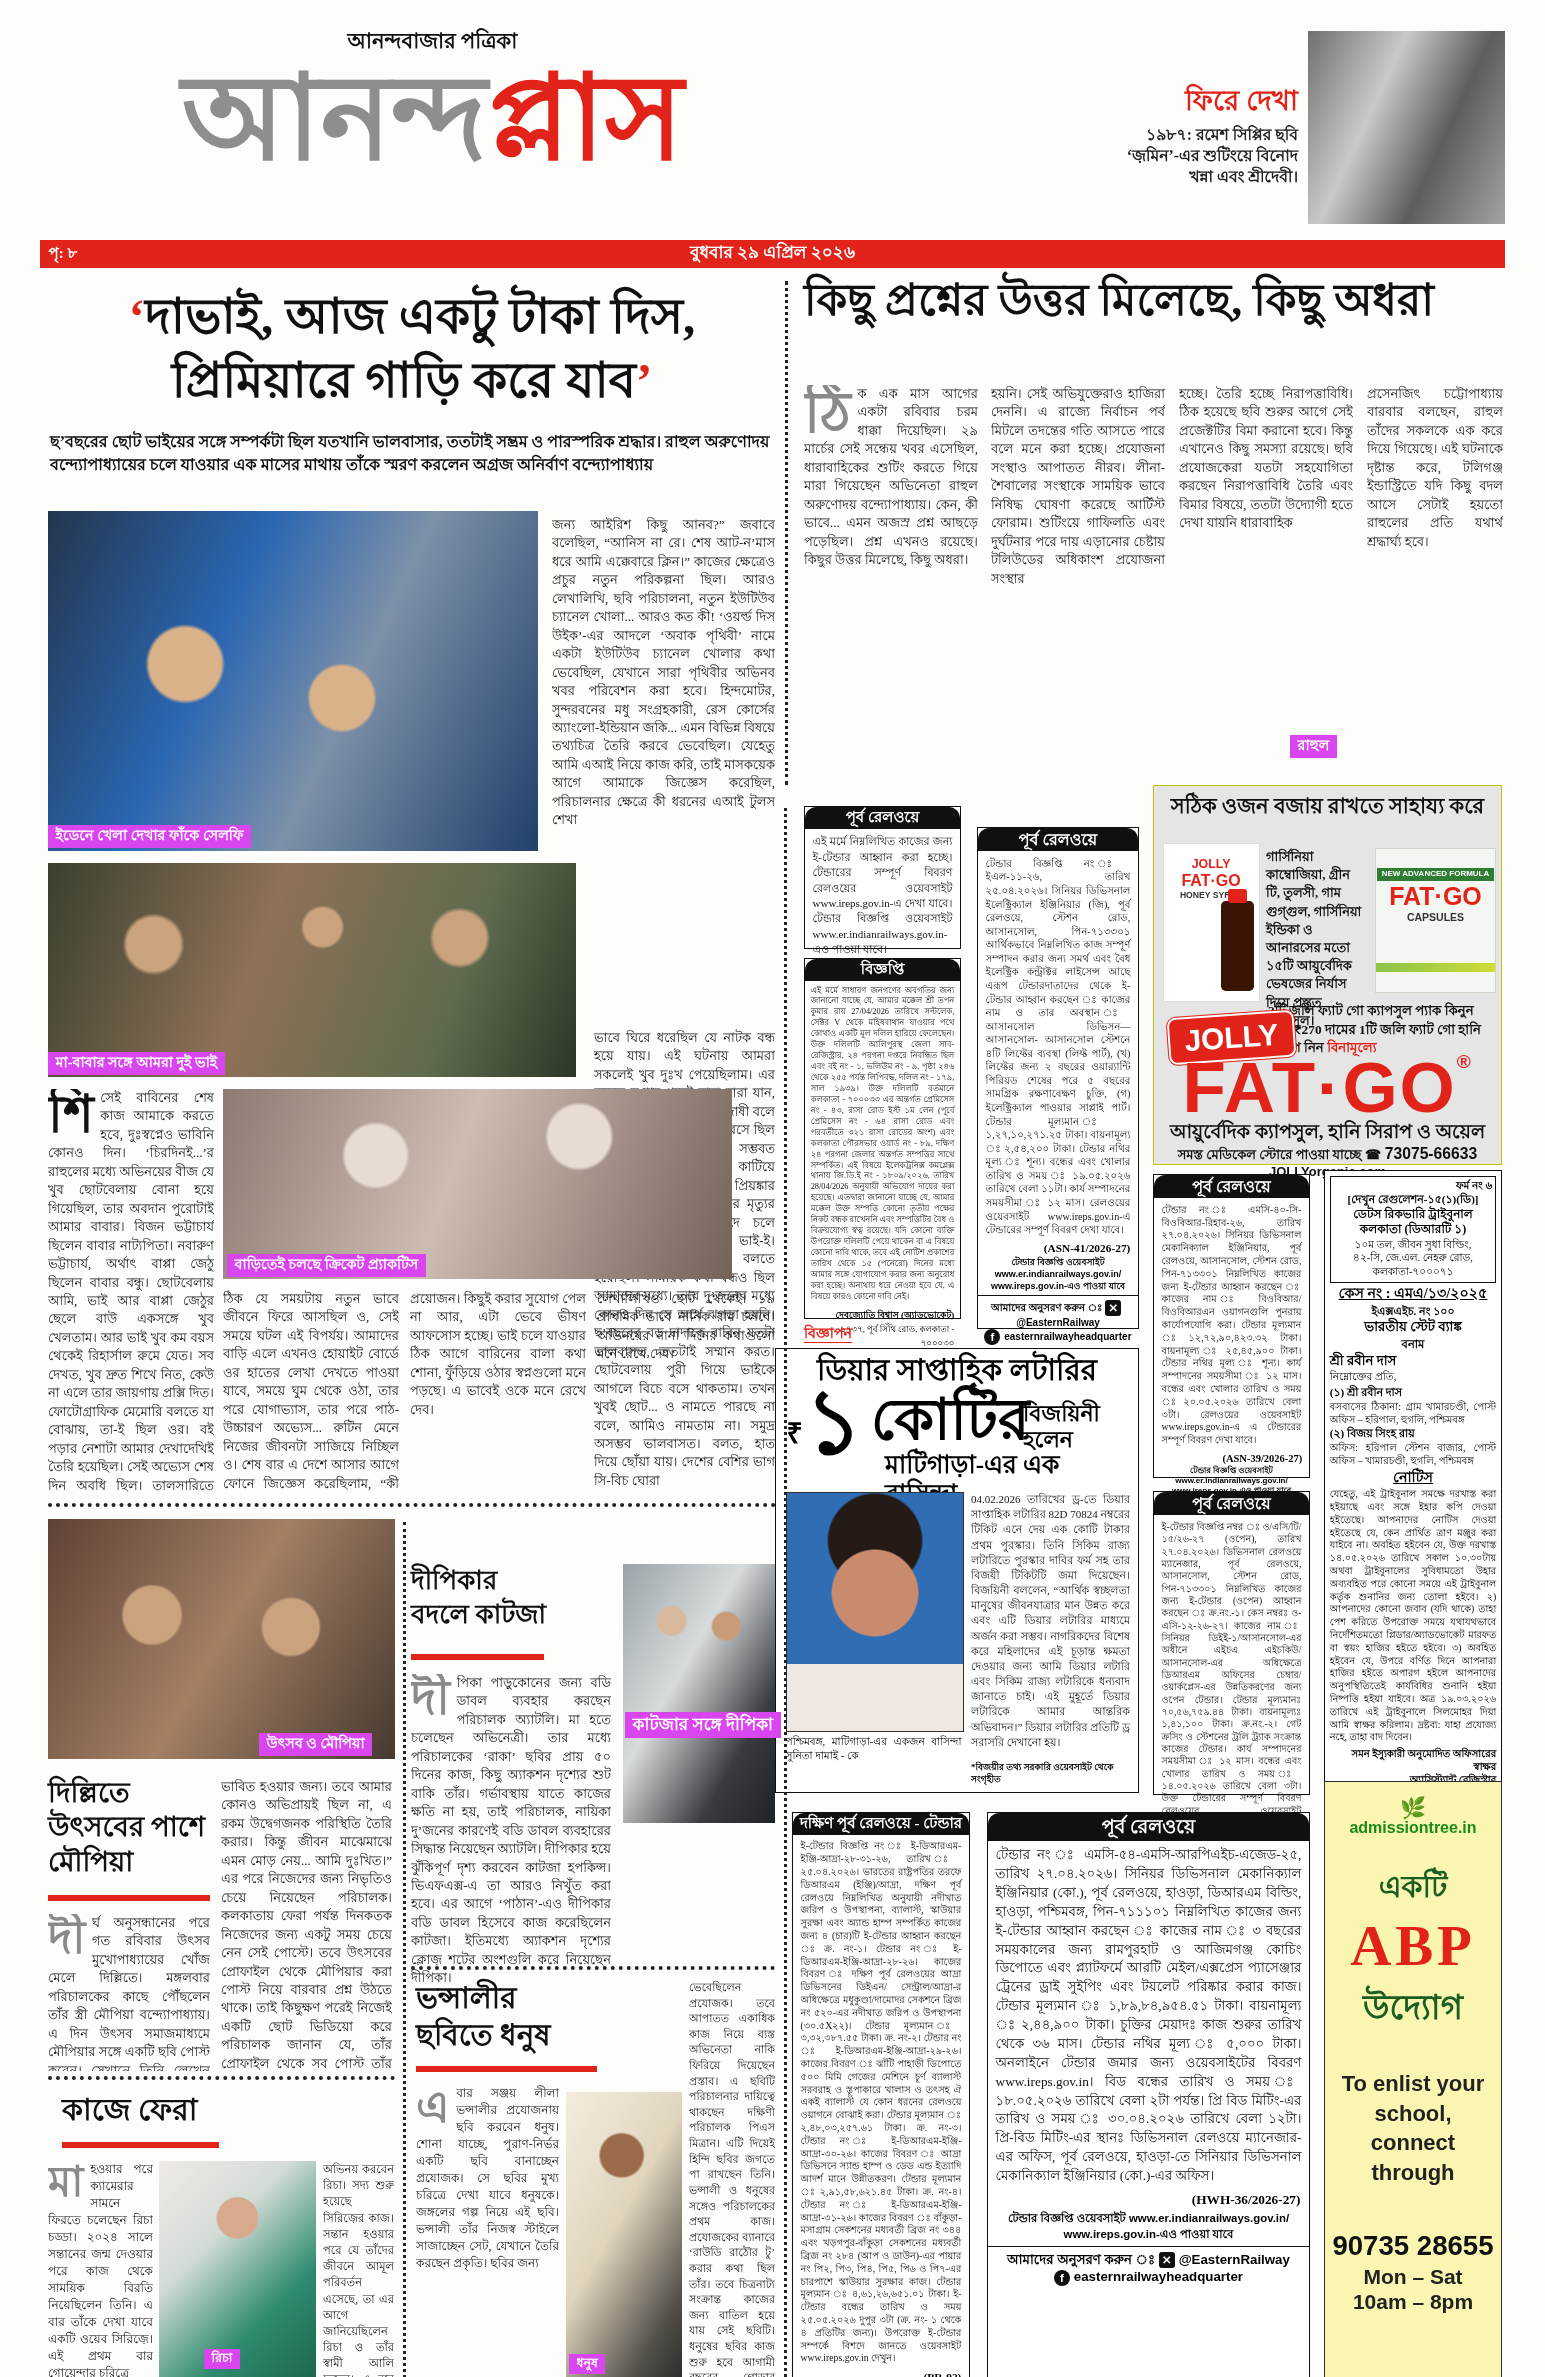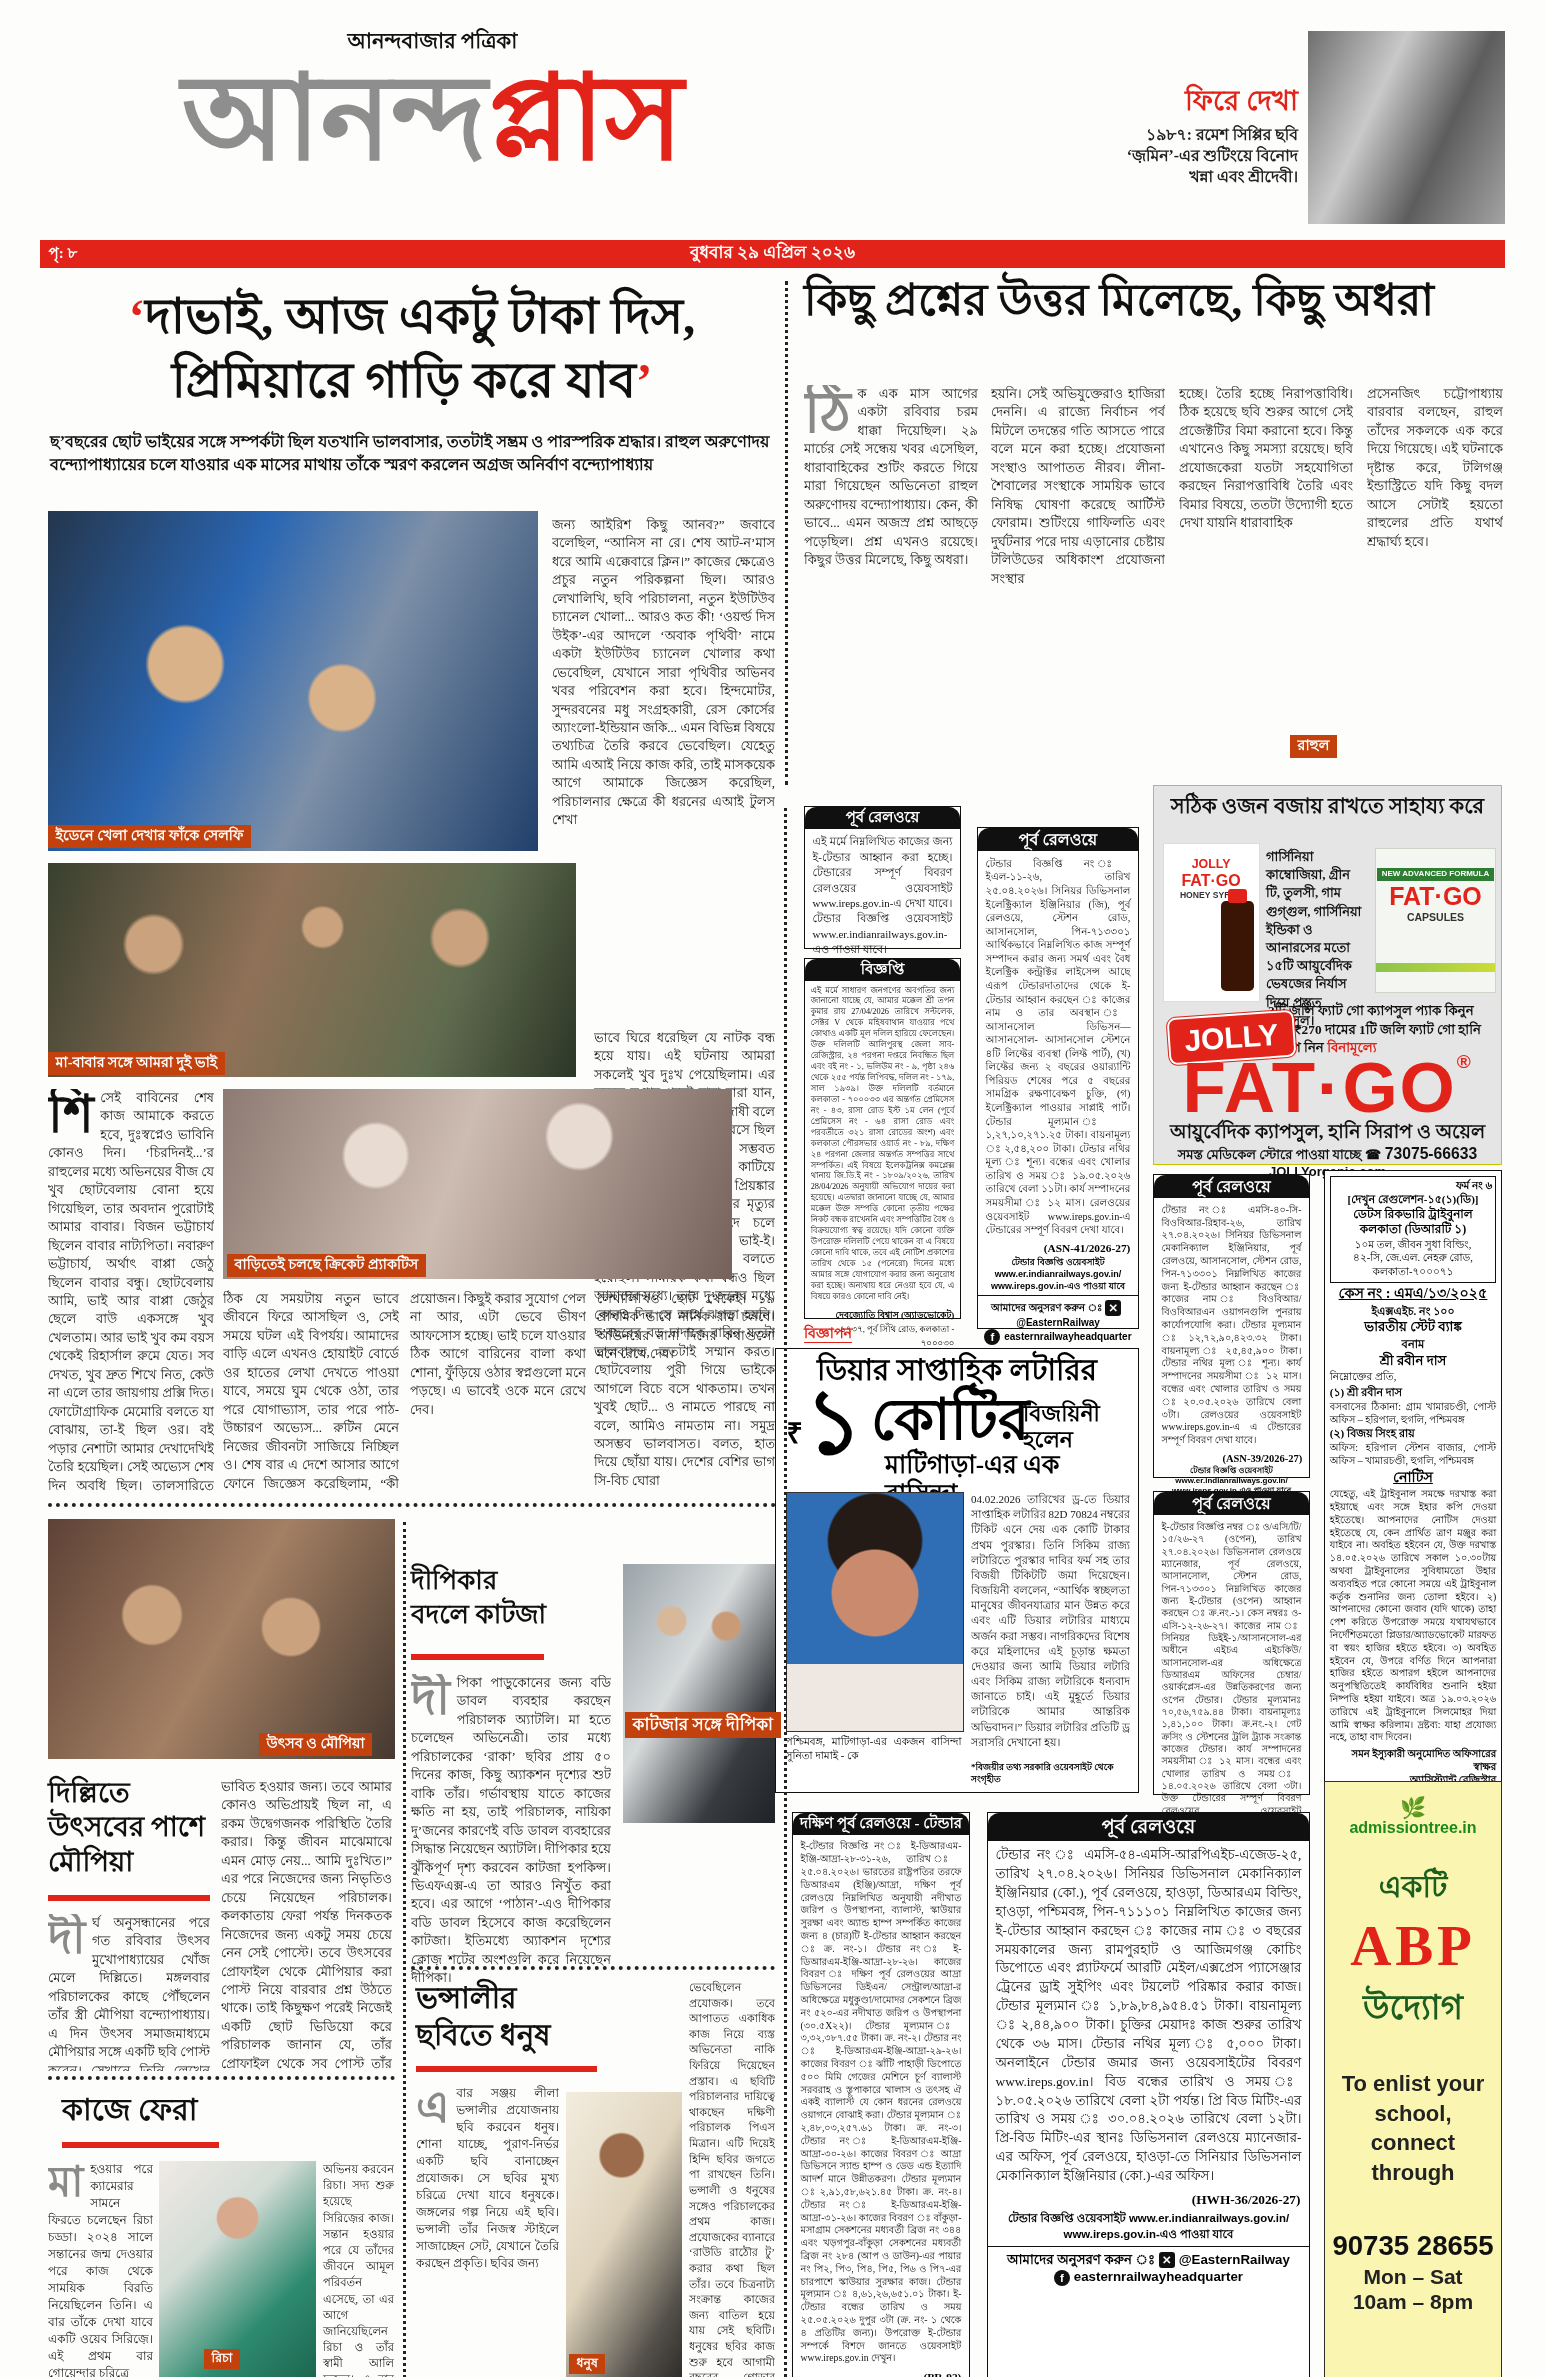--- a/index.html
+++ b/index.html
@@ -1,21 +1,21 @@
 <!DOCTYPE html>
 <html style="font-size:7.6px"><head>
 <meta charset="utf-8">
 <style>
   html,body{margin:0;padding:0;background:#e9e9e9}
   #page{position:relative;width:1545px;height:2389px;background:#fdfdfb;margin:0 auto;
         font-family:"Liberation Serif",serif;overflow:hidden}
   .abs{position:absolute}
   .b{font-weight:bold}
   .bodytxt{font:13px/1.42 "Liberation Serif",serif;color:#151515;text-align:justify}
-  .cap{position:absolute;background:#c2410c;color:#fff;font:bold 14.3px/1.25 "Liberation Serif",serif;
+  .cap{position:absolute;background:#d946ef;color:#fff;font:bold 14.3px/1.25 "Liberation Serif",serif;
        padding:2.4px 7.6px;white-space:nowrap}
   .hdrbar{background:#101010;color:#fff;text-align:center;font:bold 19px/1.45 "Liberation Serif",serif;
           border-radius:11.4px 11.4px 0 0}
   .tbox{border:1.4px solid #101010;background:#fff;box-sizing:border-box}
   .ttxt{font:12px/1.4 "Liberation Serif",serif;color:#111;text-align:justify;padding:5.7px 7.6px}
   .photo{position:absolute;overflow:hidden}
   .dropcap{float:left;font-weight:bold;line-height:.85;margin:3.8px 6.7px 0 0;color:#111}
   .dropgray{color:#8a8a8a}
   .redbar{position:absolute;background:#e2231a}
   .dotH{position:absolute;border-top:4.3px dotted #222}
@@ -223,21 +223,21 @@
       <div style="text-align:right;font:bold 10.5px/1.2 'Liberation Serif',serif">ফর্ম নং ৬</div>
       <div style="font:bold 11px/1.3 'Liberation Serif',serif">[দেখুন রেগুলেশন-১৫(১)(ডি)]</div>
       <div style="font:bold 12px/1.3 'Liberation Serif',serif">ডেটস রিকভারি ট্রাইবুনাল কলকাতা (ডিআরটি ১)</div>
       <div style="font:10.5px/1.3 'Liberation Serif',serif">১০ম তল, জীবন সুধা বিল্ডিং,</div>
       <div style="font:10.5px/1.3 'Liberation Serif',serif">৪২-সি, জে.এল. নেহরু রোড, কলকাতা-৭০০০৭১</div>
     </div>
     <div style="text-align:center;font:bold 14.3px/1.5 'Liberation Serif',serif;text-decoration:underline">কেস নং : এমএ/১৩/২০২৫</div>
     <div style="text-align:center;font:bold 11px/1.3 'Liberation Serif',serif">ইএক্সএইচ. নং ১০০</div>
     <div style="text-align:center;font:bold 13.3px/1.4 'Liberation Serif',serif">ভারতীয় স্টেট ব্যাঙ্ক</div>
     <div style="text-align:center;font:bold 11.4px/1.3 'Liberation Serif',serif">বনাম</div>
-    <div style="text-align:center;font:bold 13.3px/1.4 'Liberation Serif',serif">শ্রী রবীন দাস</div>
+    <div style="text-align:left;font:bold 13.3px/1.4 'Liberation Serif',serif">শ্রী রবীন দাস</div>
     <div style="font:10.5px/1.4 'Liberation Serif',serif">নিম্নোক্তের প্রতি,</div>
     <div style="font:bold 11px/1.35 'Liberation Serif',serif">(১) শ্রী রবীন দাস</div>
     <div style="font:10px/1.3 'Liberation Serif',serif;text-align:justify">বসবাসের ঠিকানা: গ্রাম খামারচণ্ডী, পোস্ট অফিস – হরিপাল, হুগলি, পশ্চিমবঙ্গ</div>
     <div style="font:bold 11px/1.35 'Liberation Serif',serif">(২) বিজয় সিংহ রায়</div>
     <div style="font:10px/1.3 'Liberation Serif',serif;text-align:justify">অফিস: হরিপাল স্টেশন বাজার, পোস্ট অফিস – খামারচণ্ডী, হুগলি, পশ্চিমবঙ্গ</div>
     <div style="text-align:center;font:bold 14.3px/1.5 'Liberation Serif',serif;text-decoration:underline">নোটিস</div>
     <div style="font:9.7px/1.32 'Liberation Serif',serif;text-align:justify">যেহেতু, এই ট্রাইবুনাল সমক্ষে দরখাস্ত করা হইয়াছে এবং সঙ্গে ইহার কপি দেওয়া হইতেছে। আপনাদের নোটিস দেওয়া হইতেছে যে, কেন প্রার্থিত ত্রাণ মঞ্জুর করা যাইবে না। অবহিত হইবেন যে, উক্ত দরখাস্ত ১৪.০৫.২০২৬ তারিখে সকাল ১০.৩০টায় অথবা ট্রাইবুনালের সুবিধামতো উহার অব্যবহিত পরে কোনো সময়ে এই ট্রাইবুনাল কর্তৃক শুনানির জন্য তোলা হইবে। ২) আপনাদের কোনো জবাব (যদি থাকে) তাহা পেশ করিতে উপরোক্ত সময়ে যথাযথভাবে নির্দেশিতমতো প্লিডার/অ্যাডভোকেট মারফত বা স্বয়ং হাজির হইতে হইবে। ৩) অবহিত হইবেন যে, উপরে বর্ণিত দিনে আপনারা হাজির হইতে অপারগ হইলে আপনাদের অনুপস্থিতিতেই কার্যবিধির শুনানি হইয়া নিষ্পত্তি হইয়া যাইবে। অত্র ১৯.০৩.২০২৬ তারিখে এই ট্রাইবুনালে সিলমোহর দিয়া আমি স্বাক্ষর করিলাম। দ্রষ্টব্য: যাহা প্রযোজ্য নহে, তাহা বাদ দিবেন।</div>
     <div style="text-align:right;font:bold 10px/1.3 'Liberation Serif',serif;margin-top:2.9px">সমন ইস্যুকারী অনুমোদিত অফিসারের স্বাক্ষর</div>
     <div style="text-align:right;font:bold 10px/1.3 'Liberation Serif',serif">অ্যাসিস্ট্যান্ট রেজিস্ট্রার</div>
     <div style="text-align:right;font:bold 10px/1.3 'Liberation Serif',serif">ডেটস রিকভারি ট্রাইবুনাল নং – ১</div>

